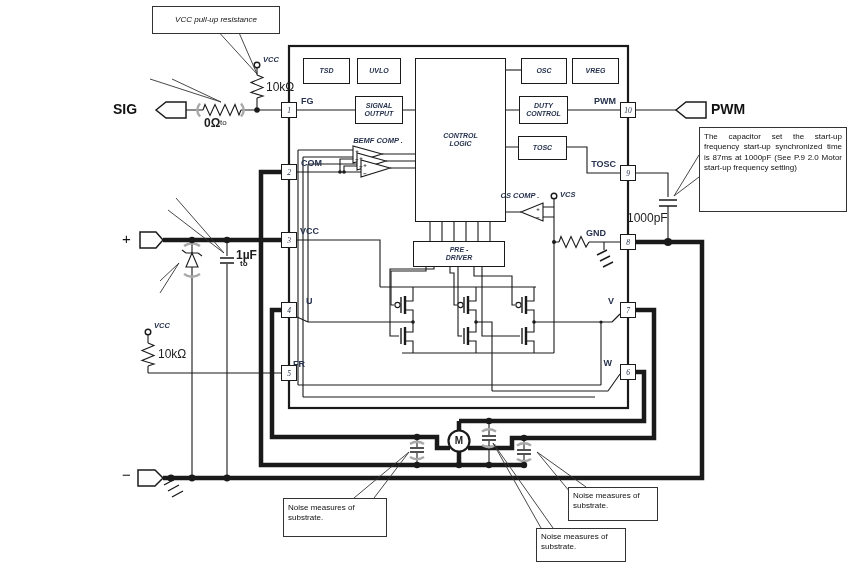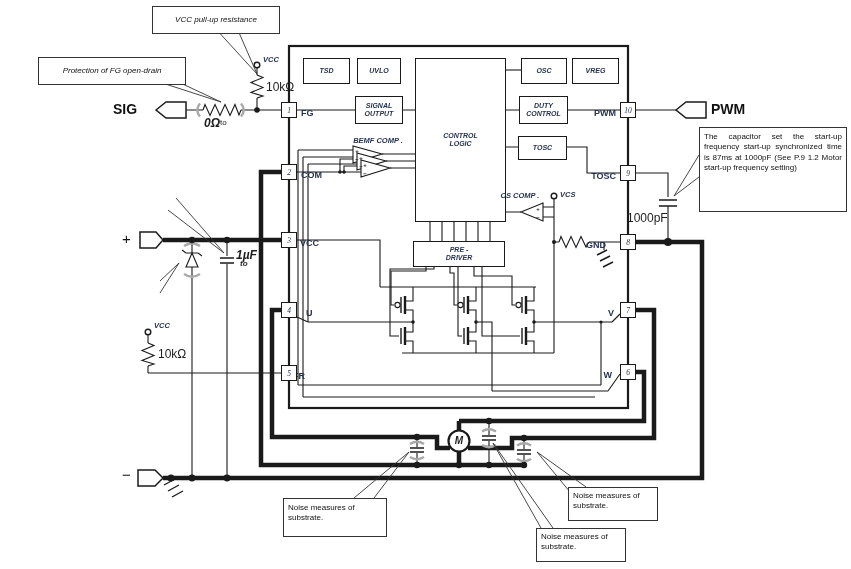--- a/index.html
+++ b/index.html
@@ -1,22 +1,22 @@
 <!DOCTYPE html>
 <html><head>
 <meta charset="utf-8">
 <style>
   html,body{margin:0;padding:0;background:#fff;}
   #stage{position:relative;width:851px;height:569px;background:#fff;overflow:hidden;
          font-family:"Liberation Sans",sans-serif;}
   #wires{position:absolute;left:0;top:0;z-index:1;}
   .lbl{position:absolute;z-index:3;color:#1d1d1d;font-size:12px;white-space:nowrap;}
-  .pinlbl{position:absolute;z-index:3;color:#26324d;font-size:9px;font-weight:bold;white-space:nowrap;margin-top:12px;}
+  .pinlbl{position:absolute;z-index:3;color:#26324d;font-size:9px;font-weight:bold;white-space:nowrap;}
   .it{font-style:italic;font-weight:bold;font-size:7.5px;color:#26324d;}
-  .bold{font-weight:bold;font-style:italic;}
+  .bold{font-weight:bold;}
   .big{font-size:14px;font-weight:bold;color:#111;}
   .sign{font-size:15px;color:#111;}
   .blk{position:absolute;z-index:2;background:#fff;border:1.2px solid #1a1a1a;
        display:flex;align-items:center;justify-content:center;text-align:center;
        font-style:italic;font-weight:bold;font-size:7px;color:#26324d;line-height:1.2;}
   .pinbox{position:absolute;z-index:4;width:14px;height:14px;background:#fff;border:1.3px solid #1a1a1a;
        display:flex;align-items:center;justify-content:center;
        font-family:"Liberation Serif",serif;font-style:italic;font-size:7.5px;color:#26324d;}
   .callout{position:absolute;z-index:5;background:#fff;border:1px solid #333;color:#111;
        font-size:8px;line-height:1.3;padding:3px 4px;}
@@ -306,21 +306,18 @@
 <div class="lbl" style="left:158px;top:347px"><span>10kΩ</span></div>
 <div class="lbl bold" style="left:236px;top:248px"><span>1µF</span></div>
 <div class="lbl bold" style="left:240px;top:259px;font-size:8px"><span>to</span></div>
 <div class="lbl" style="left:627px;top:211px;width:38px;text-align:right"><span>1000pF</span></div>
 <div class="lbl it" style="left:560px;top:190px"><span>VCS</span></div>
 <div class="lbl bold" style="left:453px;top:435px;width:12px;text-align:center;font-size:10px;z-index:4"><span>M</span></div>
 
 <div class="callout c-center" style="left:152px;top:6px;width:118px;height:20px">
       <span>VCC pull-up resistance</span>
     </div>
-<div class="callout c-center" style="left:38px;top:57px;width:138px;height:20px">
-      <span>Protection of FG open-drain</span>
-    </div>
-<div class="callout c-justify" style="left:699px;top:127px;width:138px;height:75px;padding:4px 4px"><span>The capacitor set the start-up frequency start-up synchronized time is 87ms at 1000pF (See P.9 1.2 Motor start-up frequency setting)</span></div>
+<div class="callout c-justify" style="left:699px;top:127px;width:138px;height:75px;padding:4px 4px"><span>The capacitor set the start-up frequency start-up synchronized time is 87ms at 1000pF (See P.9 2.0 Motor start-up frequency setting)</span></div>
 <div class="callout" style="left:283px;top:498px;width:94px;height:29px;padding:4px"><span>Noise measures of substrate.</span></div>
 <div class="callout" style="left:568px;top:487px;width:80px;height:26px;padding:3px 4px"><span>Noise measures of substrate.</span></div>
 <div class="callout" style="left:536px;top:528px;width:80px;height:26px;padding:3px 4px"><span>Noise measures of substrate.</span></div>
 
 </div>
 
 </body></html>

